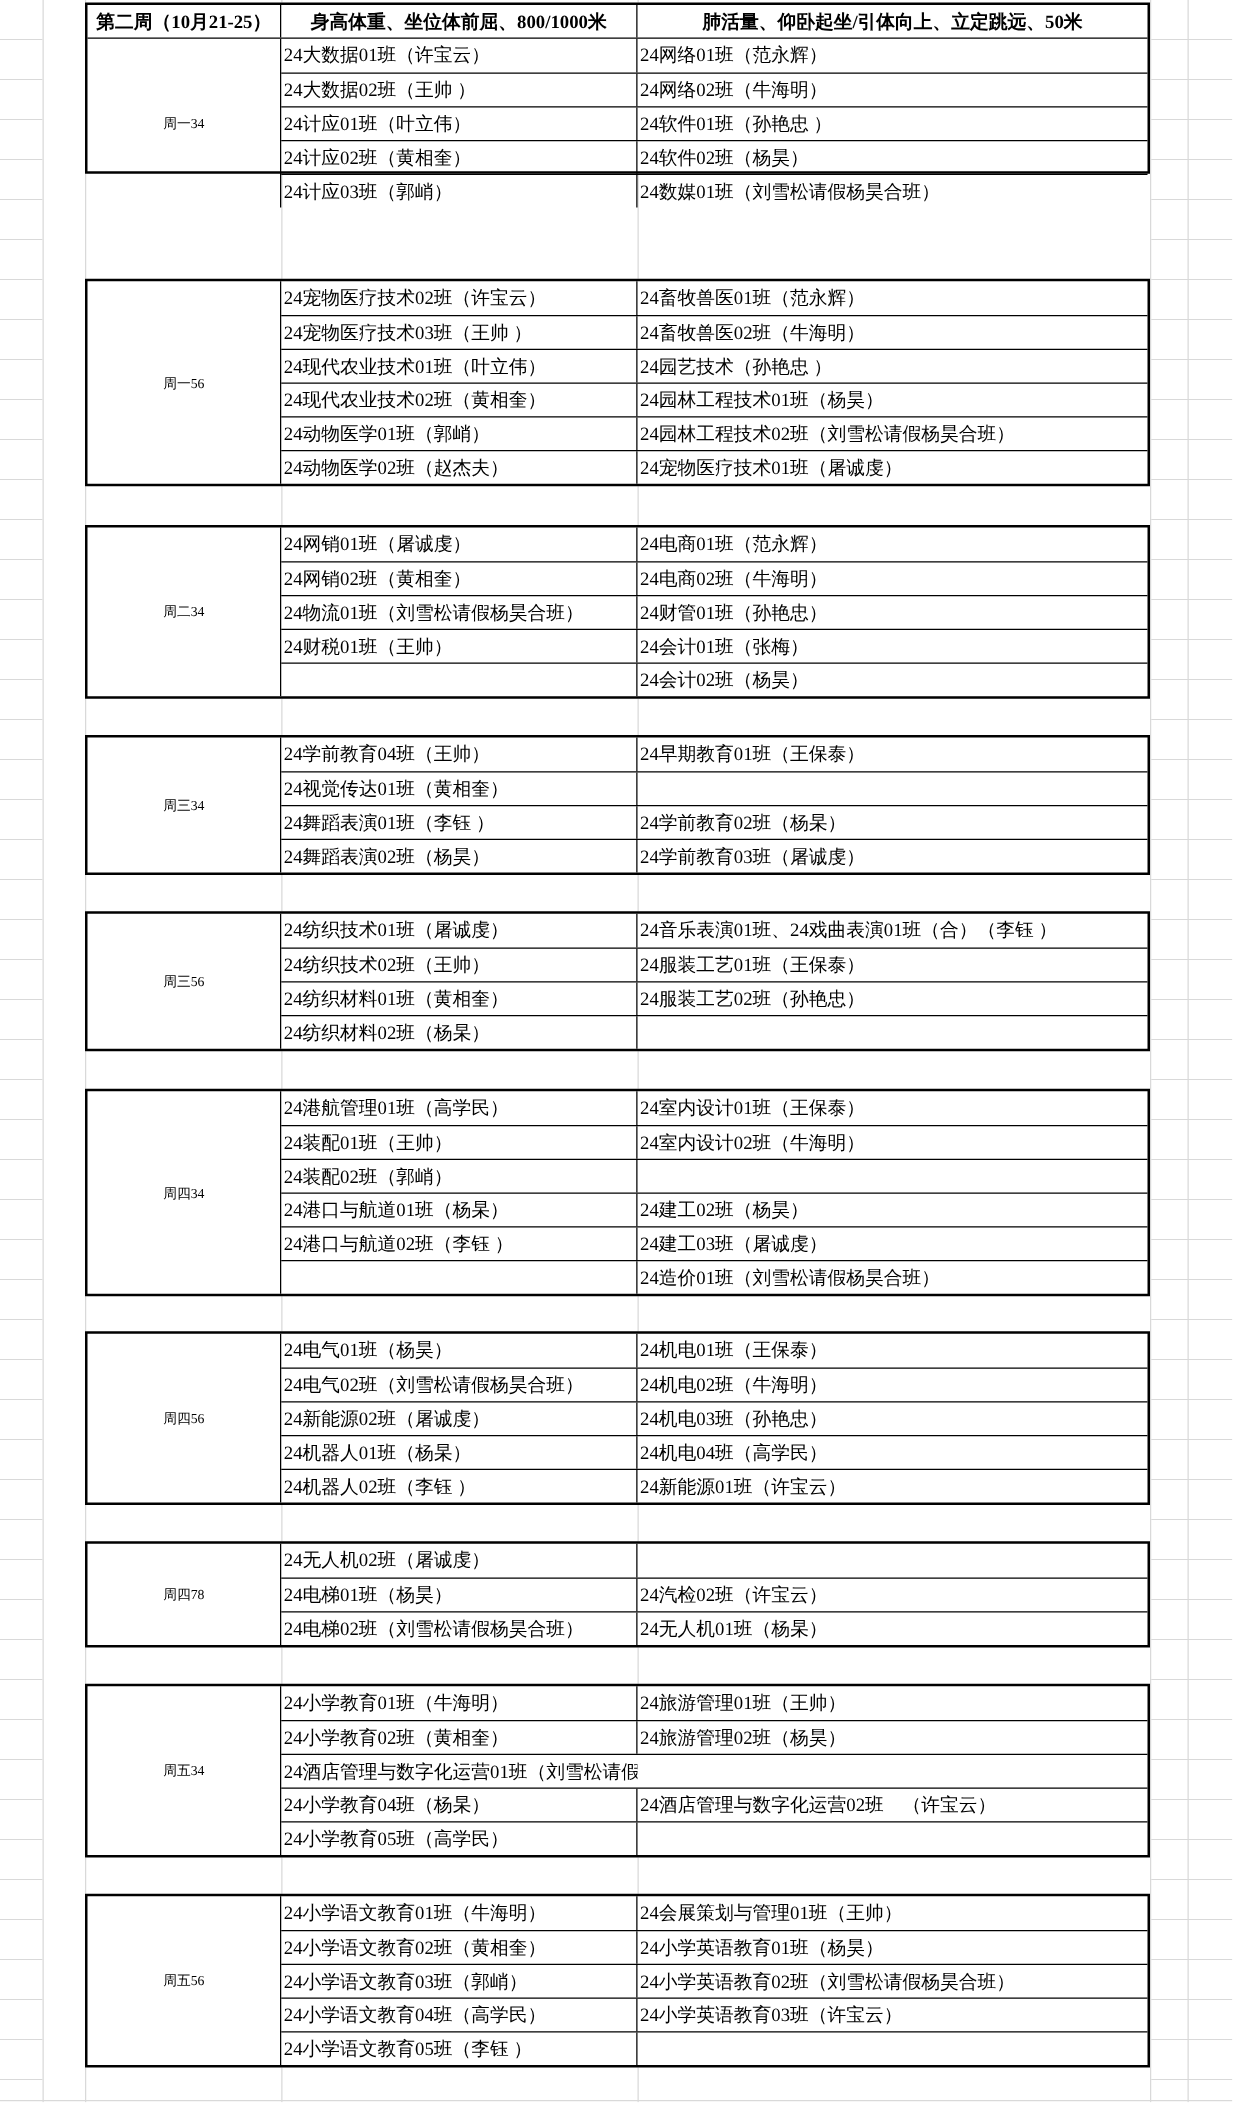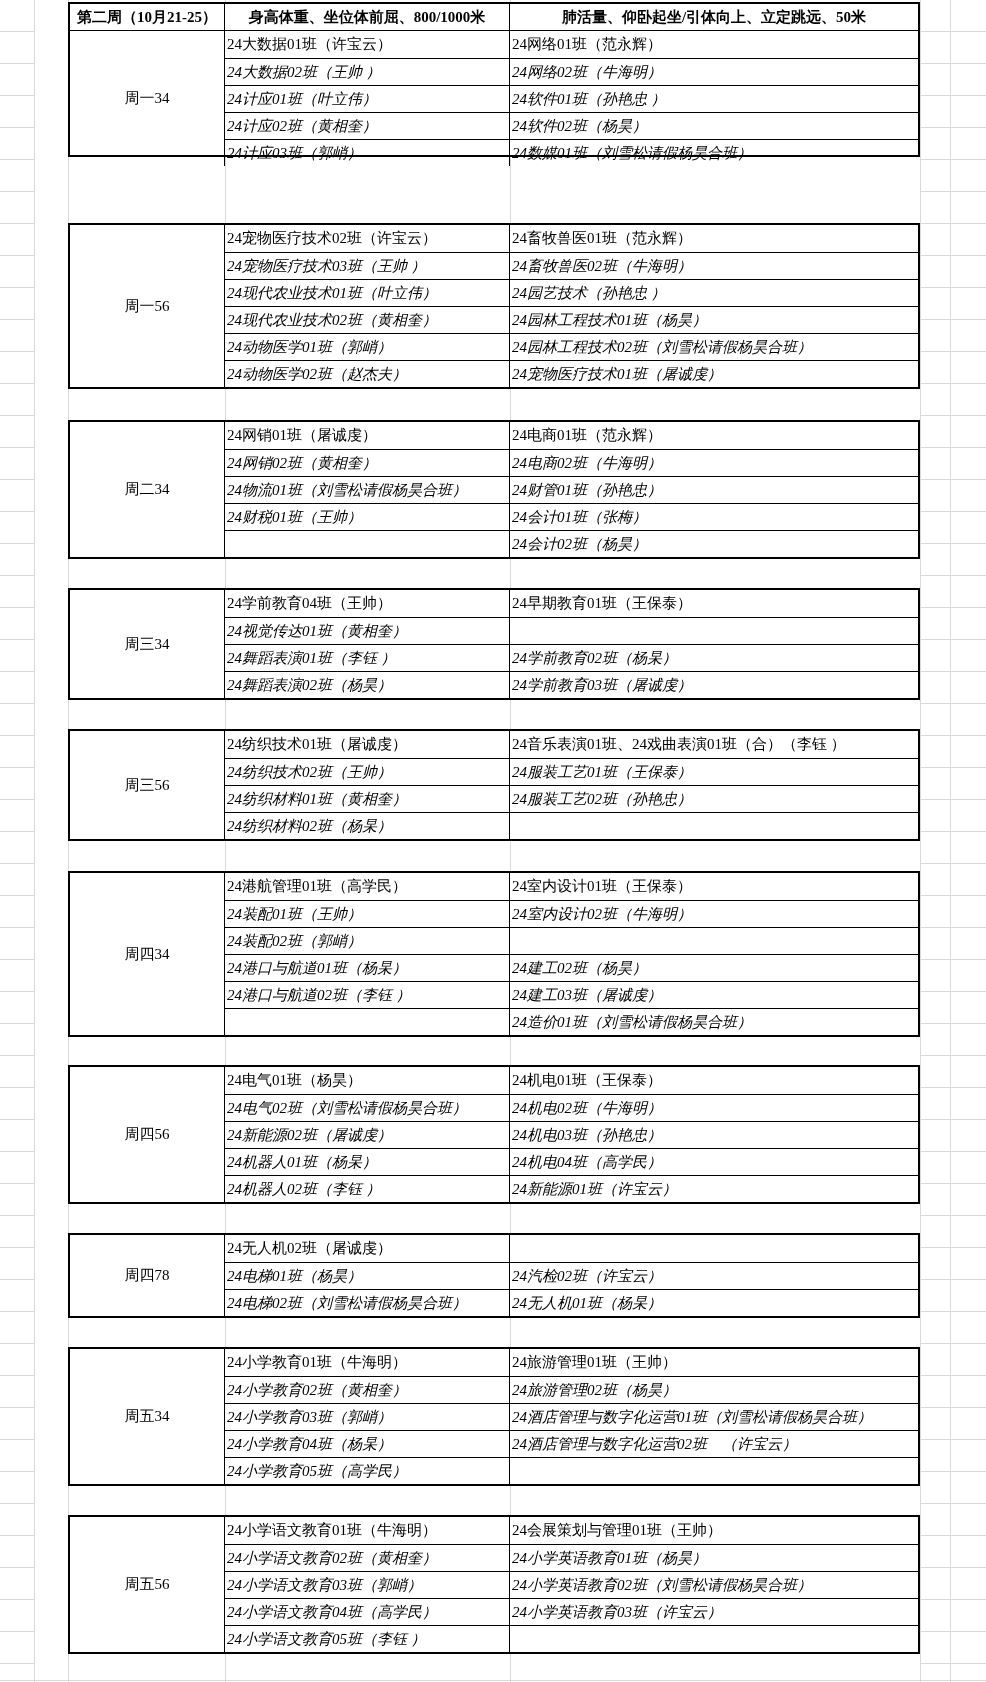--- a/index.html
+++ b/index.html
@@ -17,45 +17,45 @@
   
   .block{position:absolute;left:68px;width:852px;box-sizing:border-box;border:2px solid #000;
          background:#fff;z-index:2;}
   .hdr{display:grid;grid-template-columns:155px 285px 1fr;height:27px;box-sizing:border-box;
        border-bottom:1px solid #000;}
   .hcell{display:flex;align-items:center;justify-content:center;font-weight:bold;font-size:15px;
          white-space:nowrap;overflow:hidden;}
   .hcell.hb{border-right:1px solid #000;}
   .body{display:grid;grid-template-columns:155px 1fr;}
   .day{border-right:1px solid #000;display:flex;align-items:center;justify-content:center;
-       font-size:15px;}
+       font-size:11px;}
   .rows{display:flex;flex-direction:column;}
   .row{display:grid;grid-template-columns:285px 1fr;height:27px;box-sizing:border-box;}
-  .row + .row{border-top:1px solid #000;font-style:italic;}
+  .row + .row{border-top:1px solid #000;}
   .cell{display:flex;align-items:center;padding-left:2px;font-size:15px;white-space:nowrap;overflow:hidden;}
   .cell.c1{border-right:1px solid #000;}
 </style>
 </head>
 <body>
 
 <div id="sheet">
 
   <div class="vline" style="left:225px;top:0;height:1682px;"></div>
   <div class="vline" style="left:510px;top:0;height:1682px;"></div>
   <div class="vline" style="left:68px;top:0;height:1682px;"></div>
   <div class="vline" style="left:920px;top:0;height:1682px;"></div>
   <div class="hline" style="left:0;top:1680px;width:986px;"></div>
 
   <div class="mleft"></div>
   <div class="mright">
     <div class="mright-line"></div>
   </div>
 
   <div id="table-area">
-      <div class="block" style="top: 2px; height: 155px;">
+      <div class="block" style="top: 2px; height: 137px;">
         <div class="hdr">
           <div class="hcell hb">第二周（10月21-25）</div>
           <div class="hcell hb">身高体重、坐位体前屈、800/1000米</div>
           <div class="hcell">肺活量、仰卧起坐/引体向上、立定跳远、50米</div>
         </div>
         <div class="body">
           <div class="day">周一34</div>
           <div class="rows">
             <div class="row">
               <div class="cell c1">24大数据01班（许宝云）</div>
@@ -264,21 +264,20 @@
           <div class="rows">
             <div class="row">
               <div class="cell c1">24小学教育01班（牛海明）</div>
               <div class="cell c2">24旅游管理01班（王帅）</div>
             </div>
             <div class="row">
               <div class="cell c1">24小学教育02班（黄相奎）</div>
               <div class="cell c2">24旅游管理02班（杨昊）</div>
             </div>
             <div class="row">
-              <div class="cell c1">24小学教育03班（郭峭）</div>
               <div class="cell c2">24酒店管理与数字化运营01班（刘雪松请假杨昊合班）</div>
             </div>
             <div class="row">
               <div class="cell c1">24小学教育04班（杨杲）</div>
               <div class="cell c2">24酒店管理与数字化运营02班　（许宝云）</div>
             </div>
             <div class="row">
               <div class="cell c1">24小学教育05班（高学民）</div>
               <div class="cell c2"></div>
             </div>

